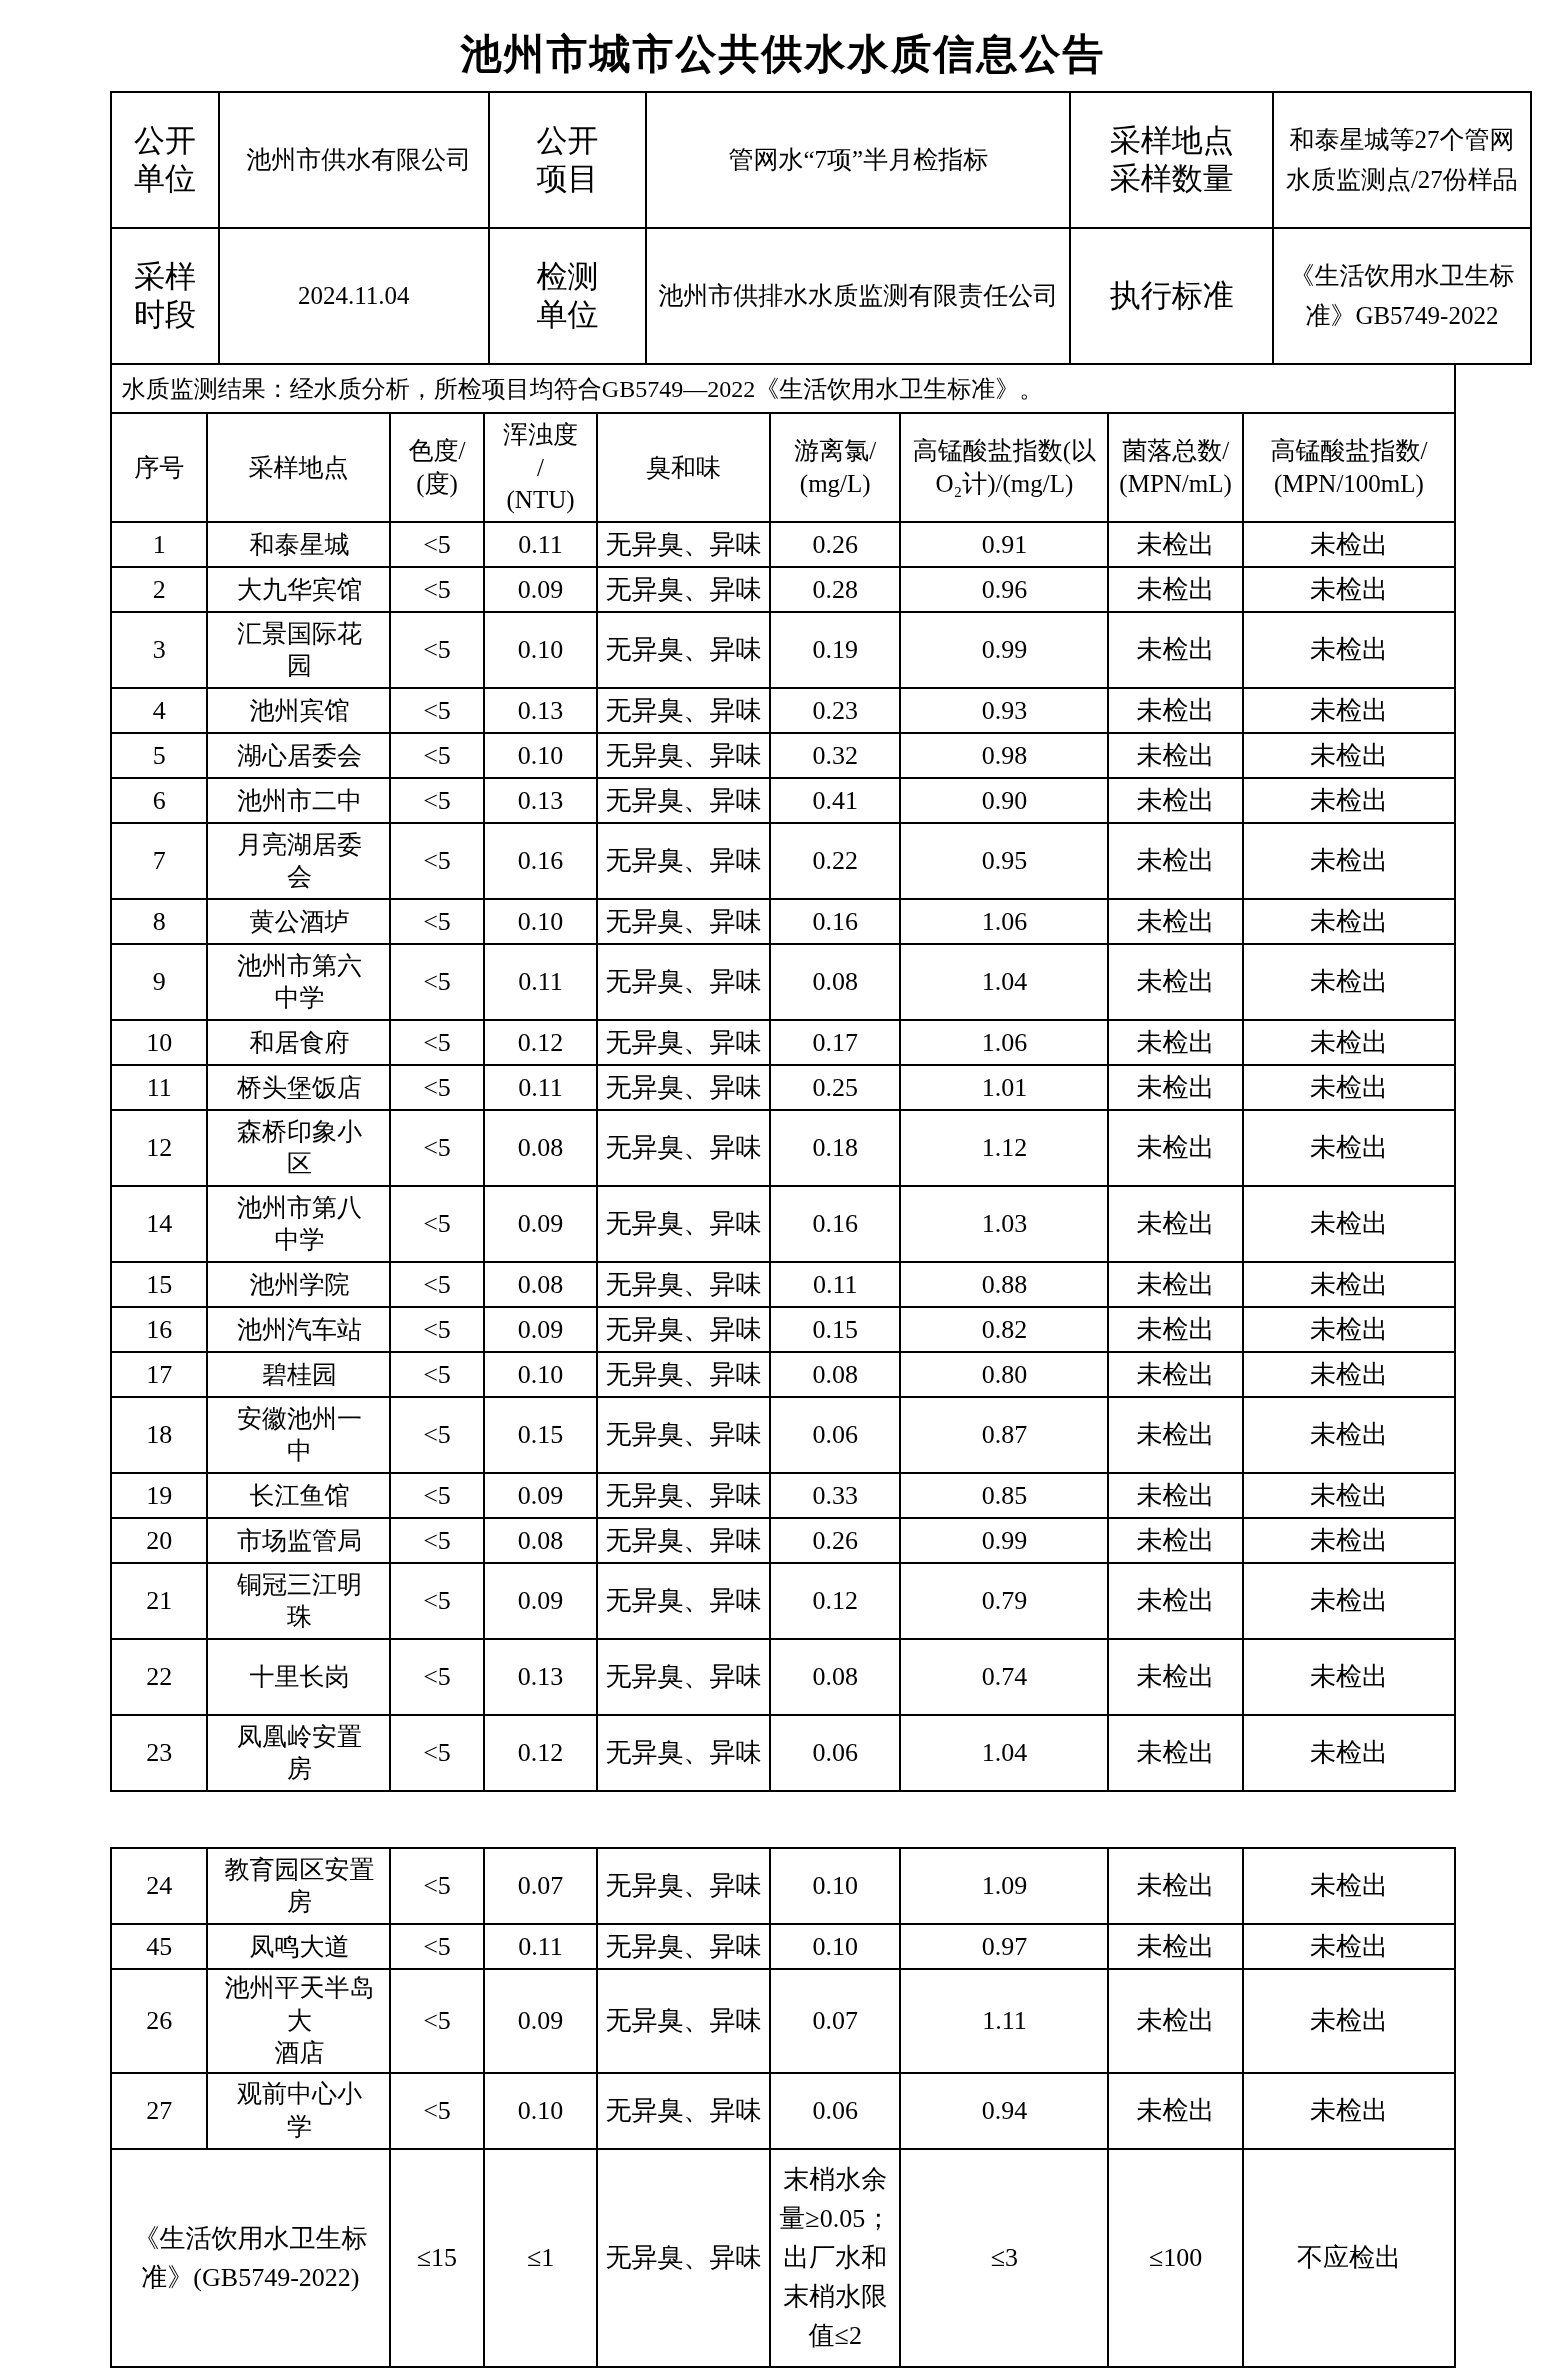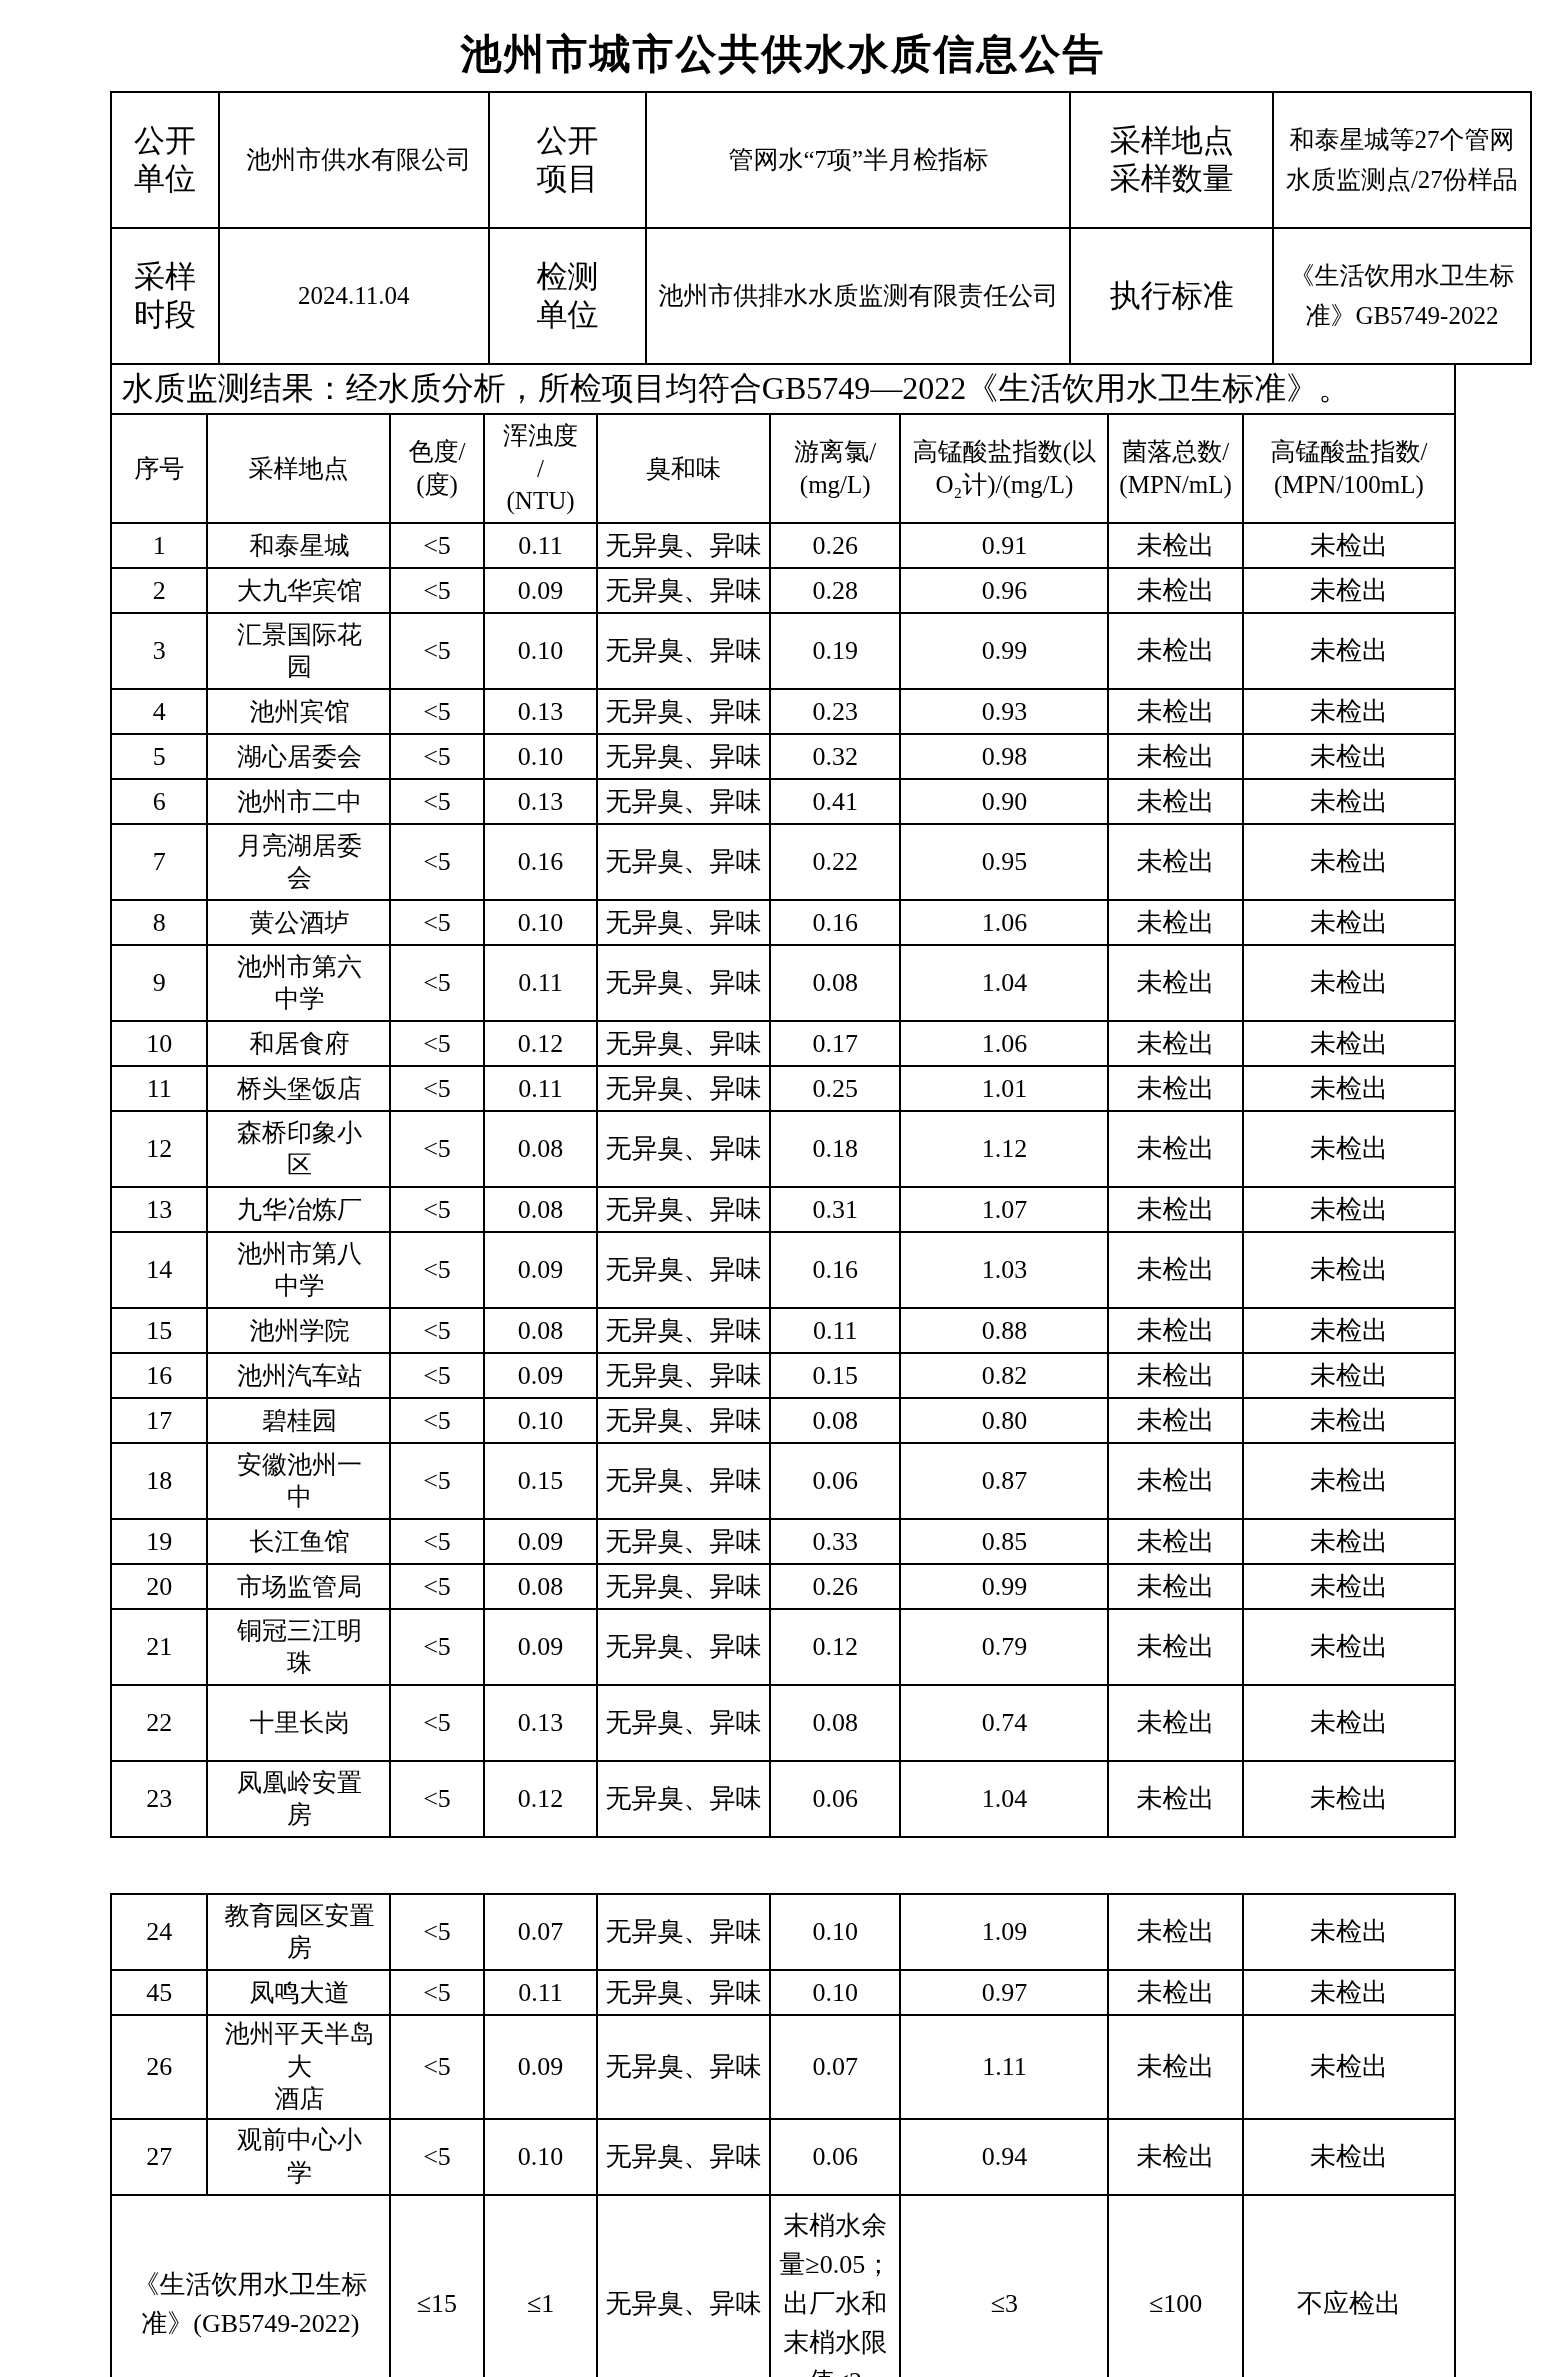--- a/index.html
+++ b/index.html
@@ -27,21 +27,21 @@
   
   .info-table{margin-top:5.9px;}
   .info-table tr{height:136px;}
   .info-label{font-size:31px;line-height:1.25;}
   .info-value{font-size:25px;line-height:1.6;}
   .iw1{width:94px;} .iw2{width:246px;padding-left:16px;} .iw3{width:144px;}
   .iw4{width:410px;} .iw5{width:189px;} .iw6{width:244px;border-radius:32px;}
   
   .note-table{margin-top:-2px;}
   .note-table td{
-    text-align:left;font-size:32px;height:43px;padding:2px 9.8px;
+    text-align:left;font-size:24px;height:43px;padding:2px 9.8px;
   }
   
   .main-table{margin-top:-2px;}
   .main-table th{font-size:25px;line-height:1.3;}
   .head-row{height:109px;}
   .main-table td{font-size:26px;line-height:1.3;}
   .c-no{width:94px;} .c-site{width:178px;} .c-color{width:92px;}
   .c-turb{width:110px;} .c-odor{width:169px;} .c-chlor{width:127px;}
   .c-perm{width:203px;} .c-colony{width:131px;} .c-coli{width:207px;}
   td.cell-site{text-align:center;padding-left:7.8px;font-size:25px;}
@@ -255,31 +255,20 @@
           <td class="cell-site">森桥印象小
 区</td>
           <td class="cell-color">&lt;5</td>
           <td class="cell-turbidity">0.08</td>
           <td class="cell-odor">无异臭、异味</td>
           <td class="cell-chlorine">0.18</td>
           <td class="cell-permanganate">1.12</td>
           <td class="cell-colony">未检出</td>
           <td class="cell-coliform">未检出</td>
         </tr>
-        <tr class="r1">
-          <td class="cell-no">13</td>
-          <td class="cell-site">九华冶炼厂</td>
-          <td class="cell-color">&lt;5</td>
-          <td class="cell-turbidity">0.08</td>
-          <td class="cell-odor">无异臭、异味</td>
-          <td class="cell-chlorine">0.31</td>
-          <td class="cell-permanganate">1.07</td>
-          <td class="cell-colony">未检出</td>
-          <td class="cell-coliform">未检出</td>
-        </tr>
         <tr class="r2">
           <td class="cell-no">14</td>
           <td class="cell-site">池州市第八
 中学</td>
           <td class="cell-color">&lt;5</td>
           <td class="cell-turbidity">0.09</td>
           <td class="cell-odor">无异臭、异味</td>
           <td class="cell-chlorine">0.16</td>
           <td class="cell-permanganate">1.03</td>
           <td class="cell-colony">未检出</td>

